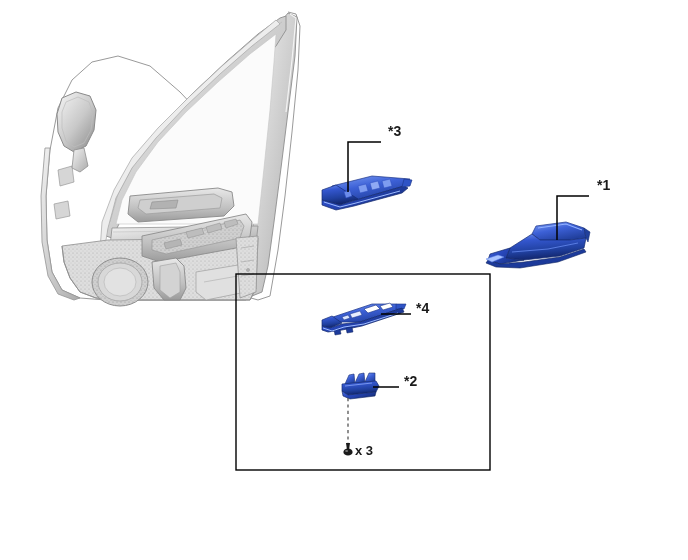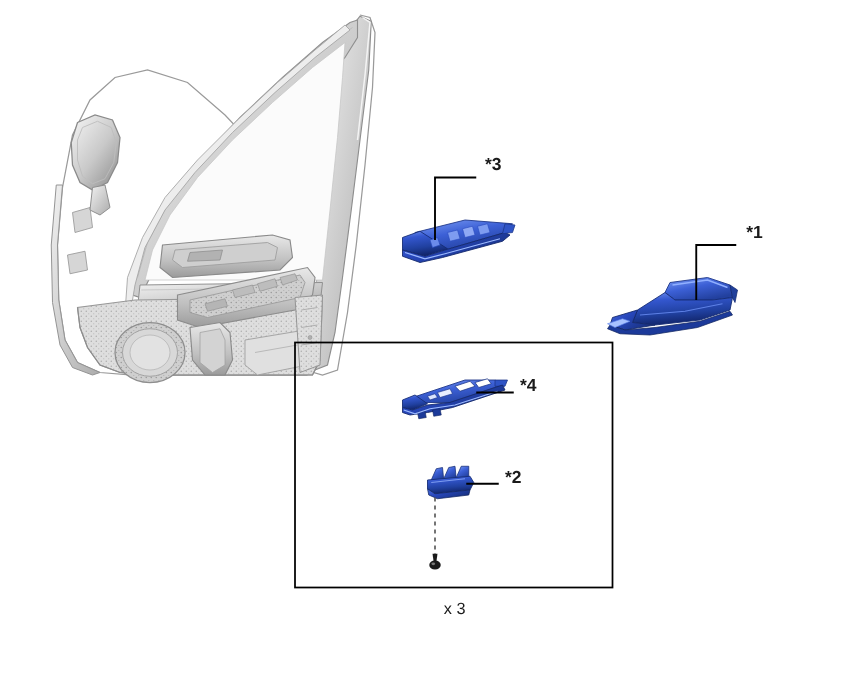--- a/index.html
+++ b/index.html
@@ -32,25 +32,24 @@
     font-weight: 600;
     color: #1a1a1a;
     letter-spacing: 0px;
     white-space: nowrap;
     line-height: 1;
   }
   .qty-label {
     position: absolute;
     font-family: "Liberation Sans", sans-serif;
     font-size: 13px;
-    font-weight: 400;
+    font-weight: 700;
     color: #1a1a1a;
     white-space: nowrap;
     line-height: 1;
-    margin-top: 36px;
   }
 </style>
 </head>
 <body>
 
 <div id="stage">
 
   <svg class="layer" viewBox="0 0 688 560" xmlns="http://www.w3.org/2000/svg">
 
     <defs>

